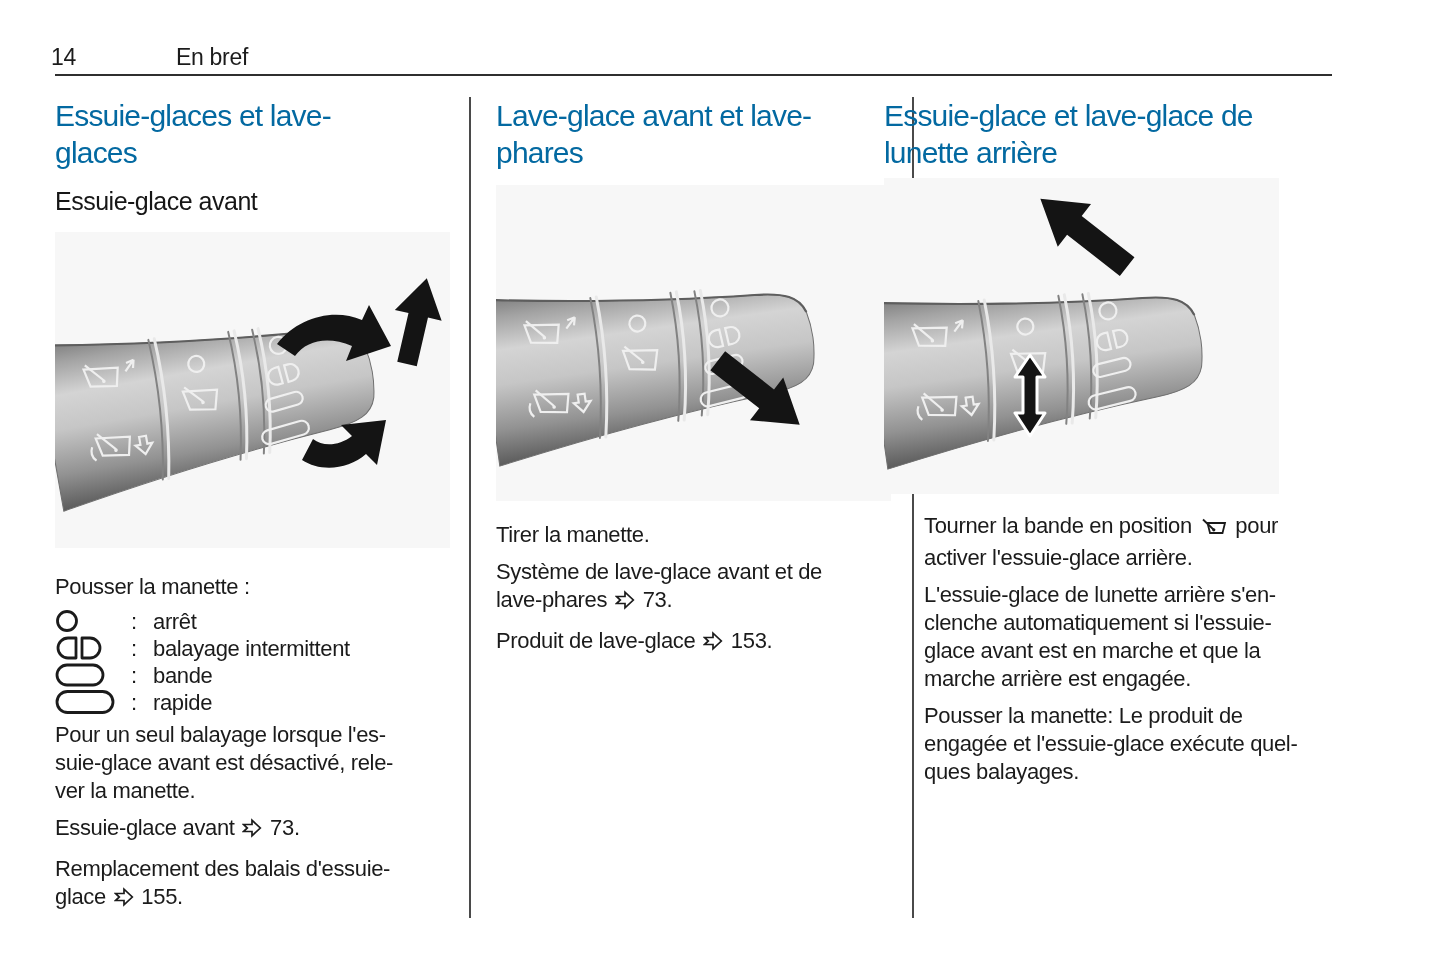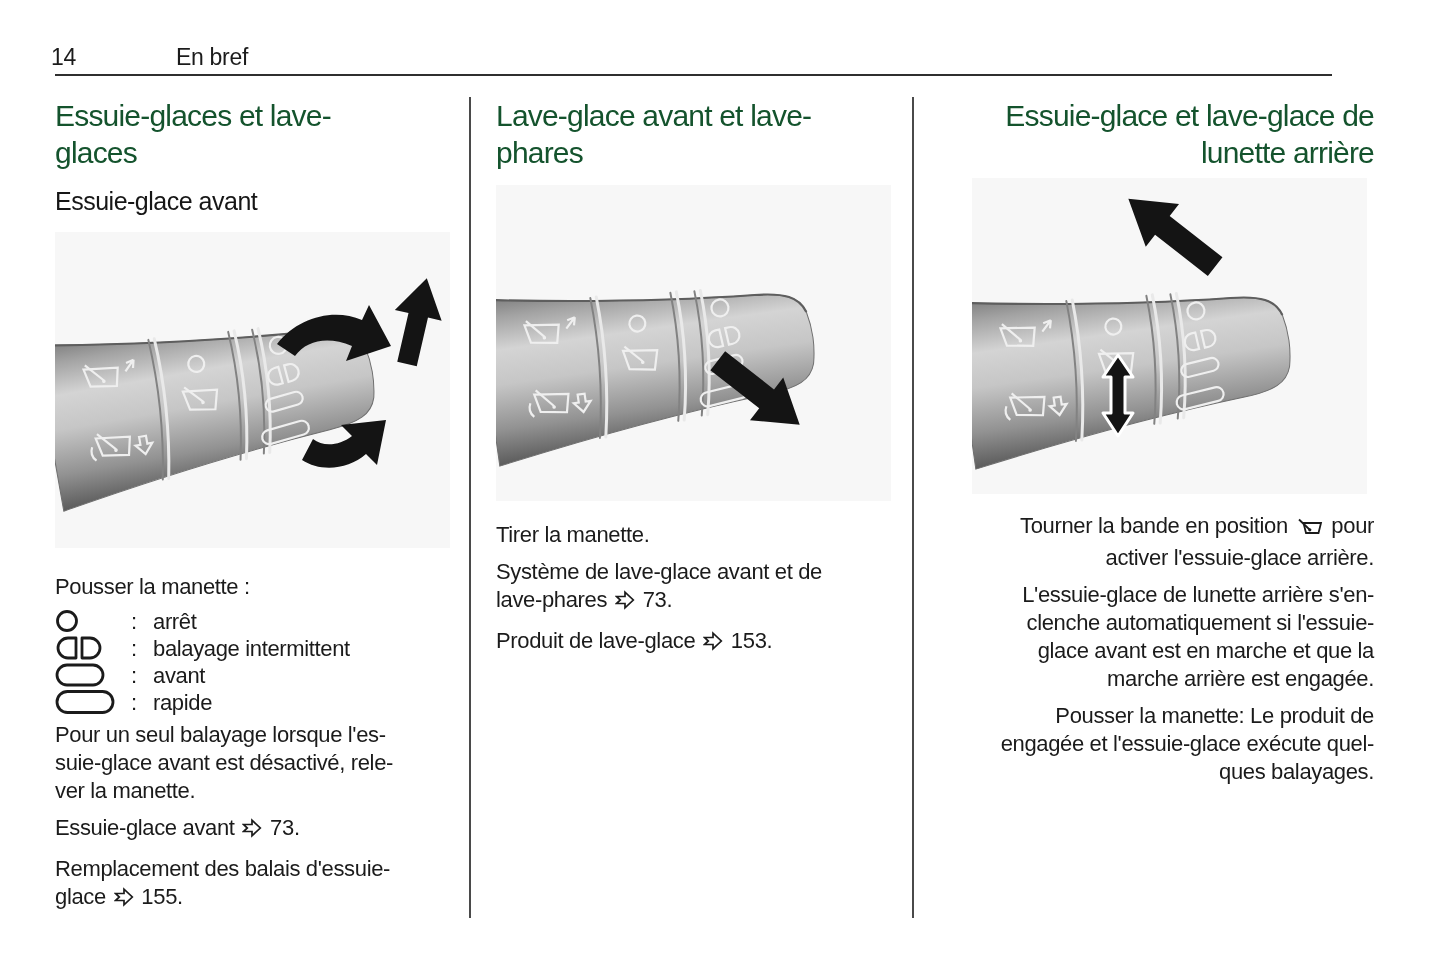--- a/index.html
+++ b/index.html
@@ -14,42 +14,42 @@
   .hdr-num{position:absolute;left:51px;top:44px;font-size:23px;letter-spacing:-.3px;}
   .hdr-sec{position:absolute;left:176px;top:44px;font-size:23px;letter-spacing:-.3px;}
   .hdr-rule{position:absolute;left:55px;top:74px;width:1277px;height:2px;background:#2f2f2f;}
 
   
   .vsep{position:absolute;top:97px;height:821px;width:2px;background:#4a4a4a;}
   #vsep1{left:469px;} #vsep2{left:912px;}
 
   
   .col{position:absolute;top:97px;width:402px;}
-  #col1{left:55px;} #col2{left:496px;} #col3{left:972px;text-align:right;}
-
-  .col-heading{font-size:30px;line-height:37px;letter-spacing:-.8px;font-weight:400;margin:0;color:#14532d;}
+  #col1{left:55px;} #col2{left:496px;} #col3{left:884px;}
+
+  .col-heading{font-size:30px;line-height:37px;letter-spacing:-.8px;font-weight:400;margin:0;color:#0369a1;}
   #col1 .col-heading{width:345px;}
   .sub-heading{font-size:25px;line-height:30px;letter-spacing:-.5px;font-weight:400;margin:15px 0 0 0;color:#161616;}
 
   .figure{position:relative;width:395px;height:316px;background:#f7f7f7;}
   #col1 .figure{margin-top:16px;}
   #col2 .figure{margin-top:14px;}
   #col3 .figure{margin-top:7px;}
   .figure svg{display:block;width:395px;height:316px;}
 
   .intro{font-size:22px;line-height:28px;letter-spacing:-.35px;margin-top:25px;white-space:nowrap;}
 
   .legend{margin-top:7px;}
   .legend-row{display:grid;grid-template-columns:76px 22px 1fr;align-items:center;height:27px;}
   .legend-sym svg{display:block;}
   .legend-colon,.legend-label{font-size:22px;letter-spacing:-.35px;}
 
   .paras{margin-top:5px;}
   #col2 .paras{margin-top:20px;}
-  #col3 .paras{margin-top:18px;}
+  #col3 .paras{margin-top:18px;margin-left:40px;}
   .para{margin:0 0 9px 0;}
   .line{font-size:22px;line-height:28px;letter-spacing:-.35px;white-space:nowrap;}
   .inline-icon{display:inline-block;margin:0 2px;vertical-align:-4px;}
   .inline-icon svg{display:inline-block;vertical-align:top;}
 
   .hidden-defs{position:absolute;width:0;height:0;overflow:hidden;}
 </style>
 </head>
 <body>
 
@@ -150,21 +150,21 @@
           <span class="legend-colon">:</span>
           <span class="legend-label">balayage intermittent</span>
         </div>
         <div class="legend-row">
           <span class="legend-sym">
   <svg width="52" height="27" viewBox="0 0 52 27">
     <rect x="2" y="3" width="46" height="20" rx="10" fill="none" stroke="#1b1b1b" stroke-width="2.8"></rect>
   </svg>
 </span>
           <span class="legend-colon">:</span>
-          <span class="legend-label">avant</span>
+          <span class="legend-label">bande</span>
         </div>
         <div class="legend-row">
           <span class="legend-sym">
   <svg width="62" height="27" viewBox="0 0 62 27">
     <rect x="2" y="2.5" width="56" height="21" rx="10.5" fill="none" stroke="#1b1b1b" stroke-width="2.8"></rect>
   </svg>
 </span>
           <span class="legend-colon">:</span>
           <span class="legend-label">rapide</span>
         </div>

